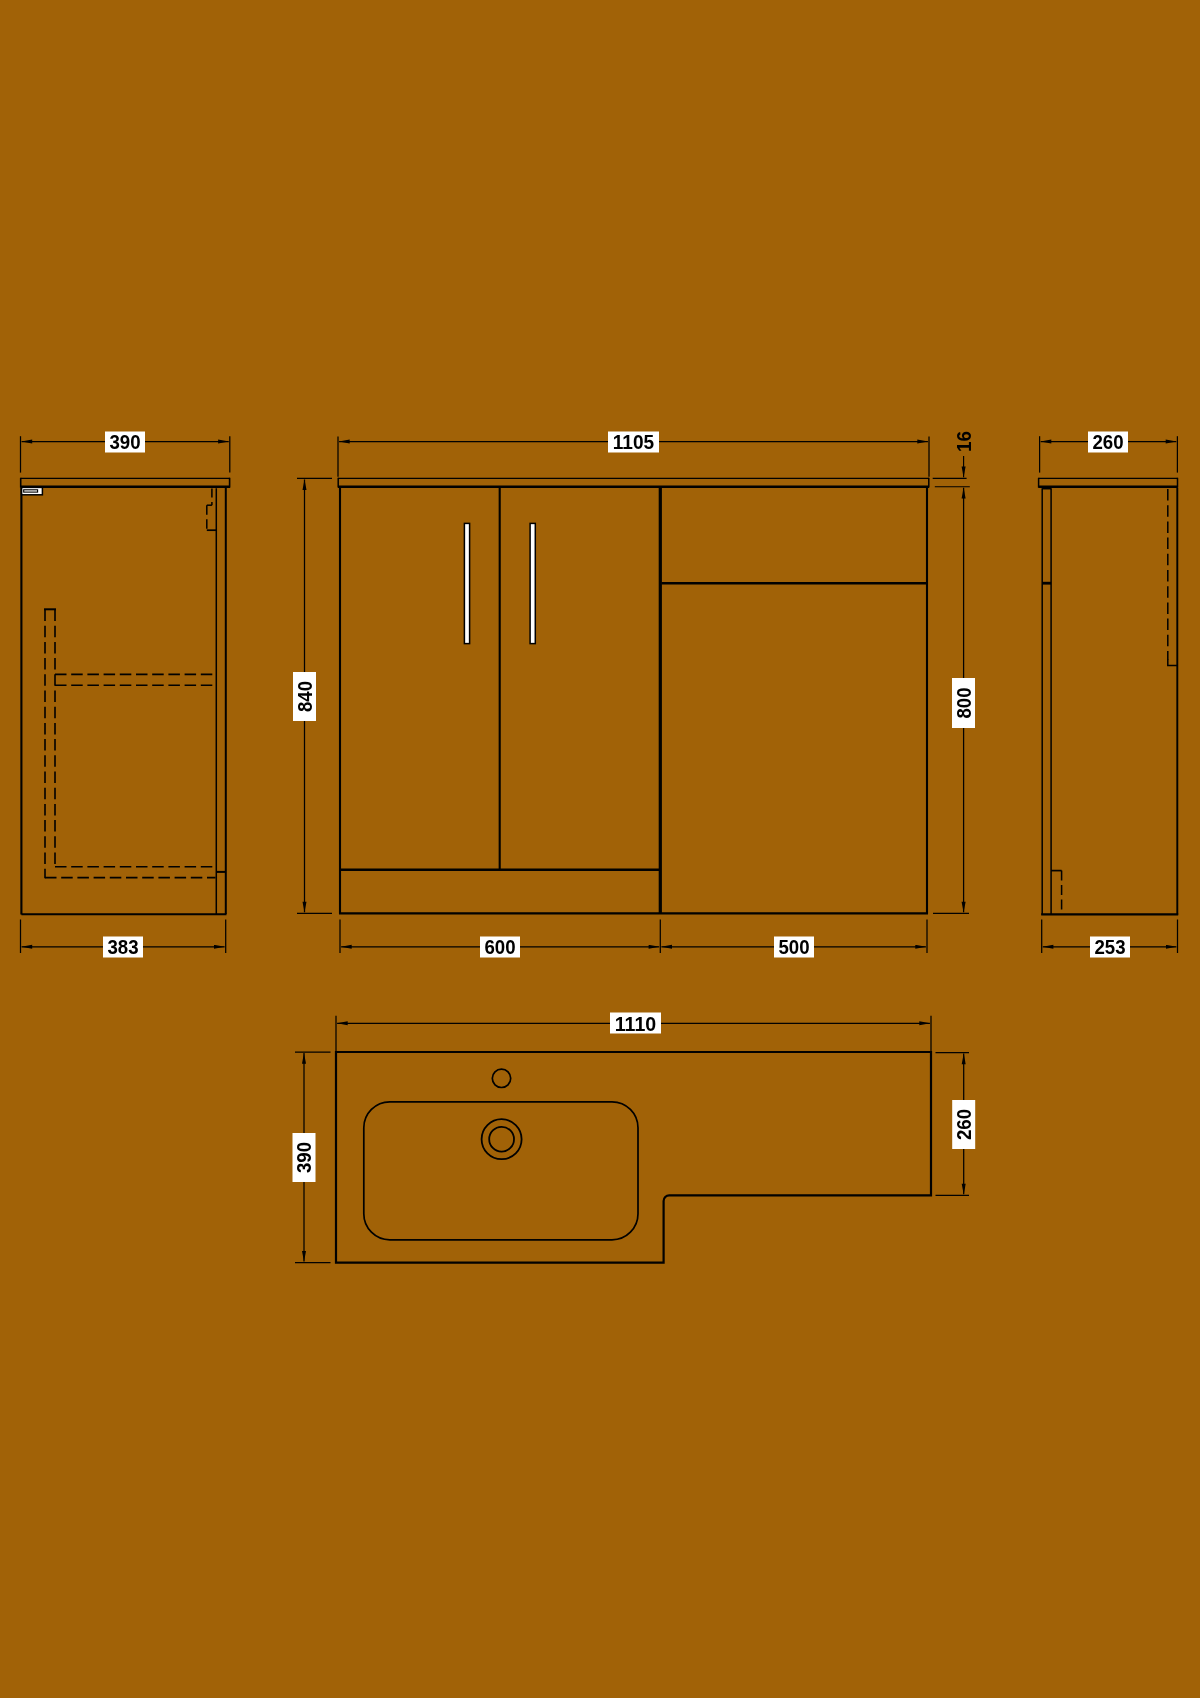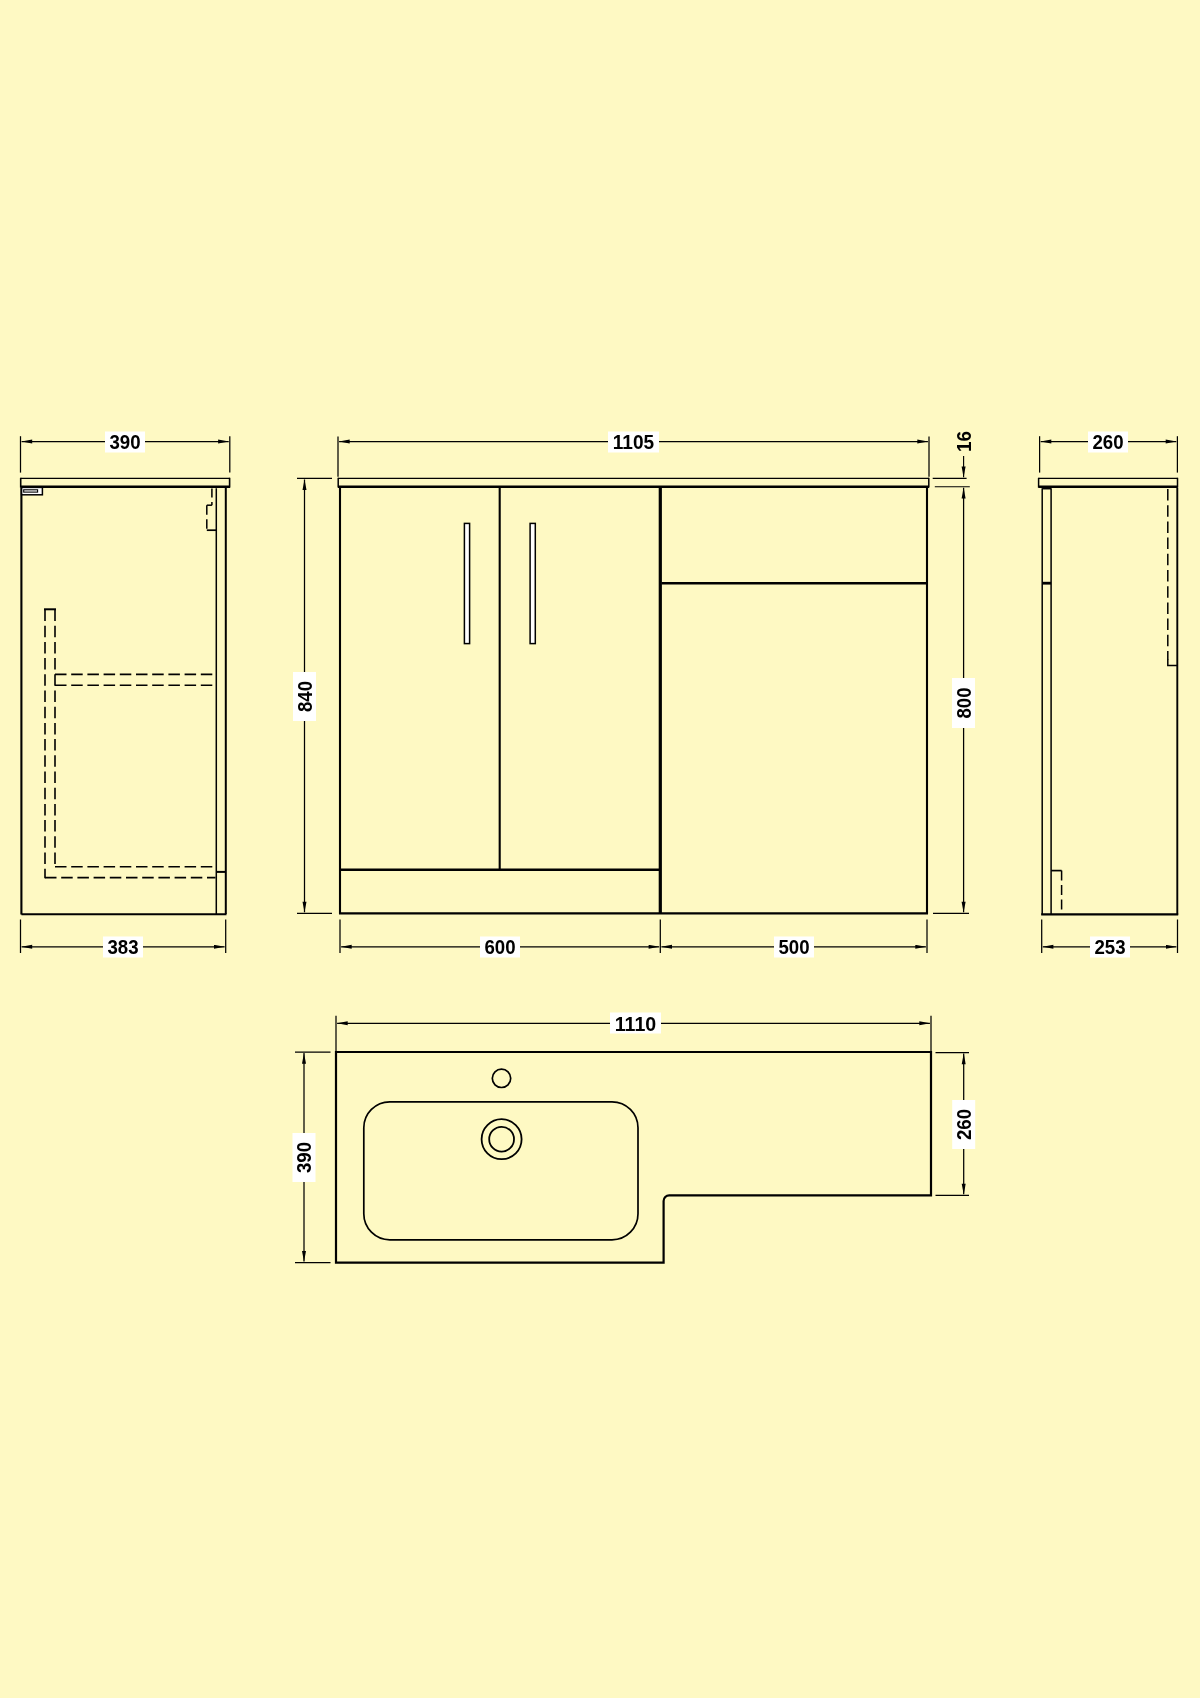--- a/index.html
+++ b/index.html
@@ -1,16 +1,16 @@
 <!DOCTYPE html>
 <html><head>
 <meta charset="utf-8">
 <style>
   html,body{margin:0;padding:0;background:#ffffff;}
-  .wrap{width:1200px;height:1698px;background:#fef9c3;}
+  .wrap{width:1200px;height:1698px;background:#a16207;}
   svg{display:block;}
   text{font-family:"Liberation Sans",sans-serif;font-weight:bold;font-size:21px;fill:#010101;}
 </style>
 </head>
 <body>
 <div class="wrap">
 <svg width="1200" height="1698" viewBox="0 0 1200 1698">
 <defs>
 <marker id="arr" markerWidth="11.5" markerHeight="4.6" refX="10.9" refY="2.3" orient="auto-start-reverse" markerUnits="userSpaceOnUse">
           <path d="M11.1,2.3 L0.3,0.3 L0.3,4.3 Z" fill="#010101"></path>

